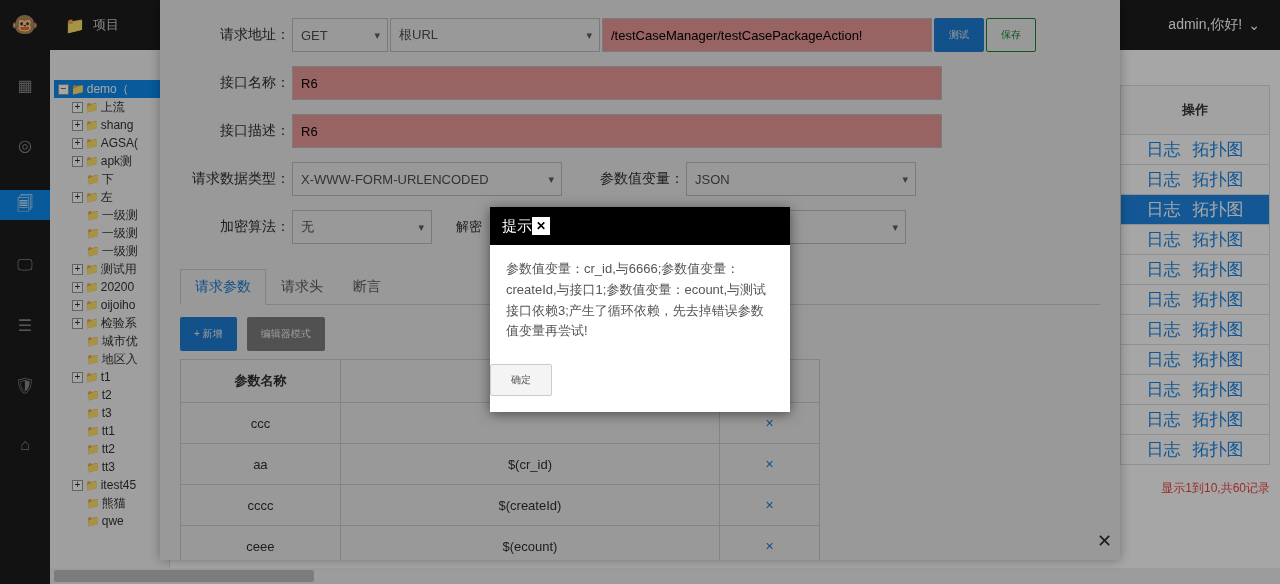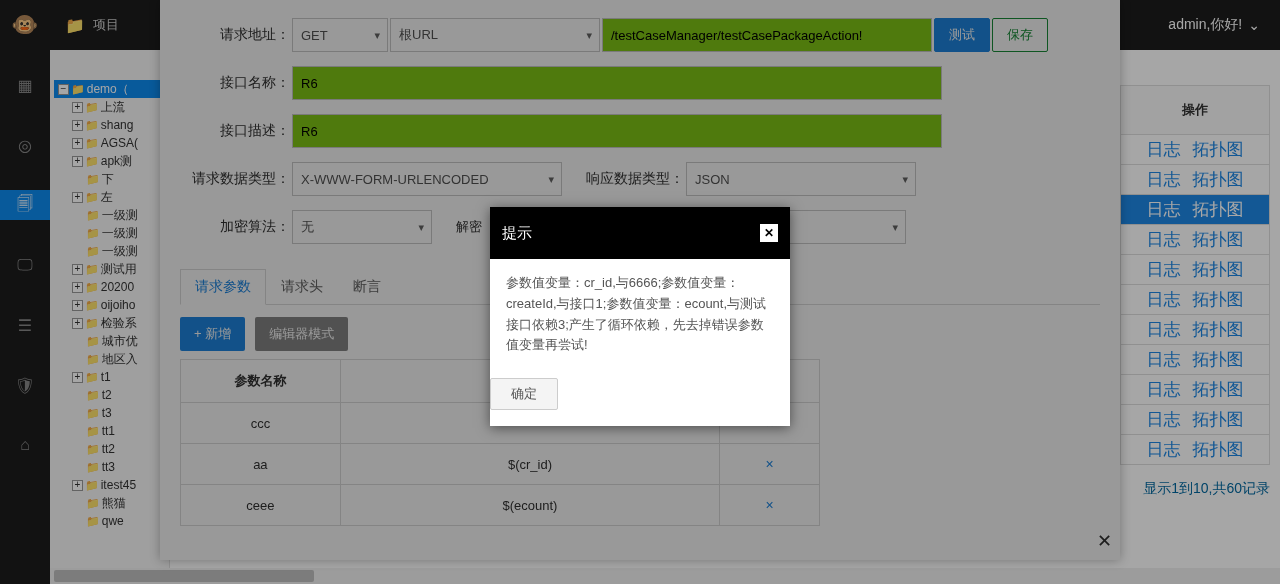--- a/index.html
+++ b/index.html
@@ -28,56 +28,56 @@
 .tree-children { padding-left: 14px; }
 .tree-row .label { overflow: hidden; text-overflow: clip; }
 
 
 .rightpane { position: absolute; top: 85px; right: 10px; width: 150px; bottom: 20px; z-index: 3; }
 .righthead { height: 50px; border: 1px solid #ddd; display: flex; align-items: center; justify-content: center; font-weight: bold; background: #f9f9f9; }
 .rightrow { height: 30px; border-left: 1px solid #ddd; border-right: 1px solid #ddd; border-bottom: 1px solid #ddd; display: flex; align-items: center; justify-content: center; gap: 12px; }
 .rightrow a { color: #1e88e5; text-decoration: none; font-size: 17px; text-align: right; }
 .rightrow.sel { background: #1e88e5; }
 .rightrow.sel a { color: #fff; }
-.pagerinfo { position: absolute; right: 10px; bottom: 0; font-size: 14px; color: #0369a1; }
+.pagerinfo { position: absolute; right: 10px; bottom: 0; font-size: 12px; color: #ef4444; }
 
 
 .overlay { position: absolute; inset: 0; background: rgba(0,0,0,0.35); z-index: 20; }
 
 
 .mainmodal { position: absolute; top: 0; left: 160px; width: 960px; height: 560px; background: #fff; z-index: 25; box-shadow: 0 0 10px rgba(0,0,0,.3); padding: 18px 20px; overflow: hidden; }
 .closebar { position: absolute; right: 8px; bottom: 8px; font-size: 18px; color: #333; }
 .form-row { display: flex; align-items: center; margin-bottom: 14px; gap: 2px; }
 .form-label { width: 110px; text-align: right; color: #333; font-size: 14px; }
-.form-input { height: 34px; border: 1px solid #ccc; padding: 0 8px; font-size: 13px; background: #84cc16; }
+.form-input { height: 34px; border: 1px solid #ccc; padding: 0 8px; font-size: 13px; background: #fca5a5; }
 .form-select { height: 34px; border: 1px solid #ccc; padding: 0 24px 0 8px; font-size: 13px; background: #fff; appearance: none; color: #555; position: relative; display: inline-flex; align-items: center; }
 .selectwrap { position: relative; display: inline-block; }
 .selectwrap::after { content: "▾"; position: absolute; right: 8px; top: 50%; transform: translateY(-50%); color: #666; pointer-events: none; font-size: 11px; }
-.btn { height: 34px; border: 1px solid #ccc; padding: 0 14px; display: inline-flex; align-items: center; justify-content: center; font-size: 13px; border-radius: 2px; cursor: pointer; }
+.btn { height: 34px; border: 1px solid #ccc; padding: 0 14px; display: inline-flex; align-items: center; justify-content: center; font-size: 10px; border-radius: 2px; cursor: pointer; }
 .btn.primary { background: #1e88e5; color: #fff; border-color: #1e88e5; }
 .btn.outline-green { background: #fff; color: #1a8f3a; border-color: #1a8f3a; }
 .btn.add { background: #1e88e5; color: #fff; border: none; }
 .btn.gray { background: #888; color: #fff; border: none; }
 
 .tabs { display: flex; border-bottom: 1px solid #ddd; margin-top: 10px; }
 .tab { padding: 8px 14px; border: 1px solid transparent; border-bottom: none; color: #666; font-size: 14px; position: relative; bottom: -1px; }
 .tab.active { color: #1e88e5; border-color: #ddd; background: #fff; border-bottom: 1px solid #fff; }
 
 .toolbar2 { display: flex; gap: 10px; margin: 12px 0 8px 0; }
 
 .paramtable { width: 640px; border: 1px solid #ddd; border-collapse: collapse; }
 .paramtable th, .paramtable td { border: 1px solid #ddd; padding: 12px 8px; text-align: center; font-size: 13px; }
 .paramtable th { background: #fff; font-weight: bold; }
 .delx { color: #1e88e5; font-size: 14px; cursor: pointer; }
 
 .inner-overlay { position: absolute; inset: 0; background: rgba(0,0,0,0.4); z-index: 30; }
 
 
 .alert { position: absolute; left: 490px; top: 207px; width: 300px; background: #fff; z-index: 40; box-shadow: 0 2px 12px rgba(0,0,0,.5); }
-.alert-head { background: #000; color: #fff; height: 52px; display: flex; align-items: center; padding: 12px 12px; justify-content: space-between; font-size: 15px; }
+.alert-head { background: #000; color: #fff; height: 38px; display: flex; align-items: center; padding: 12px 12px; justify-content: flex-start; font-size: 15px; }
 .alert-close { width: 18px; height: 18px; background: #fff; color: #000; display: flex; align-items: center; justify-content: center; font-size: 12px; font-weight: bold; }
 .alert-body { padding: 14px 16px; font-size: 13px; color: #555; line-height: 1.6; }
 .alert-foot { display: flex; justify-content: flex-start; padding: 8px 0 16px 0; }
 .alert-foot .btn { background: #f4f4f4; border: 1px solid #ccc; color: #555; height: 32px; padding: 0 20px; }
 
 .hscroll { position: absolute; left: 50px; right: 0; bottom: 0; height: 16px; background: #f0f0f0; z-index: 6; }
 .hscroll .thumb { position: absolute; left: 4px; top: 2px; width: 260px; height: 12px; background: #bfbfbf; border-radius: 2px; }
 </style>
 </head>
 <body>
@@ -313,21 +313,21 @@
   <div class="form-row">
     <div class="form-label">接口描述：</div>
     <input class="form-input" style="width: 650px;" value="R6">
   </div>
 
   <div class="form-row">
     <div class="form-label">请求数据类型：</div>
     <span class="selectwrap"><div class="form-select" style="width:270px;">
           <span>X-WWW-FORM-URLENCODED</span>
         </div></span>
-    <div class="form-label" style="width:120px;">响应数据类型：</div>
+    <div class="form-label" style="width:120px;">参数值变量：</div>
     <span class="selectwrap"><div class="form-select" style="width:230px;">
           <span>JSON</span>
         </div></span>
   </div>
 
   <div class="form-row">
     <div class="form-label">加密算法：</div>
     <span class="selectwrap"><div class="form-select" style="width:140px;">
           <span>无</span>
         </div></span>
@@ -364,20 +364,25 @@
               <td>ccc</td>
               <td></td>
               <td><span class="delx">×</span></td>
             </tr>
             <tr>
               <td>aa</td>
               <td>$(cr_id)</td>
               <td><span class="delx">×</span></td>
             </tr>
             <tr>
+              <td>cccc</td>
+              <td>$(createId)</td>
+              <td><span class="delx">×</span></td>
+            </tr>
+            <tr>
               <td>ceee</td>
               <td>$(ecount)</td>
               <td><span class="delx">×</span></td>
             </tr>
           </tbody>
       </table>
     </div>
   </div>
 
   <div class="closebar">✕</div>

